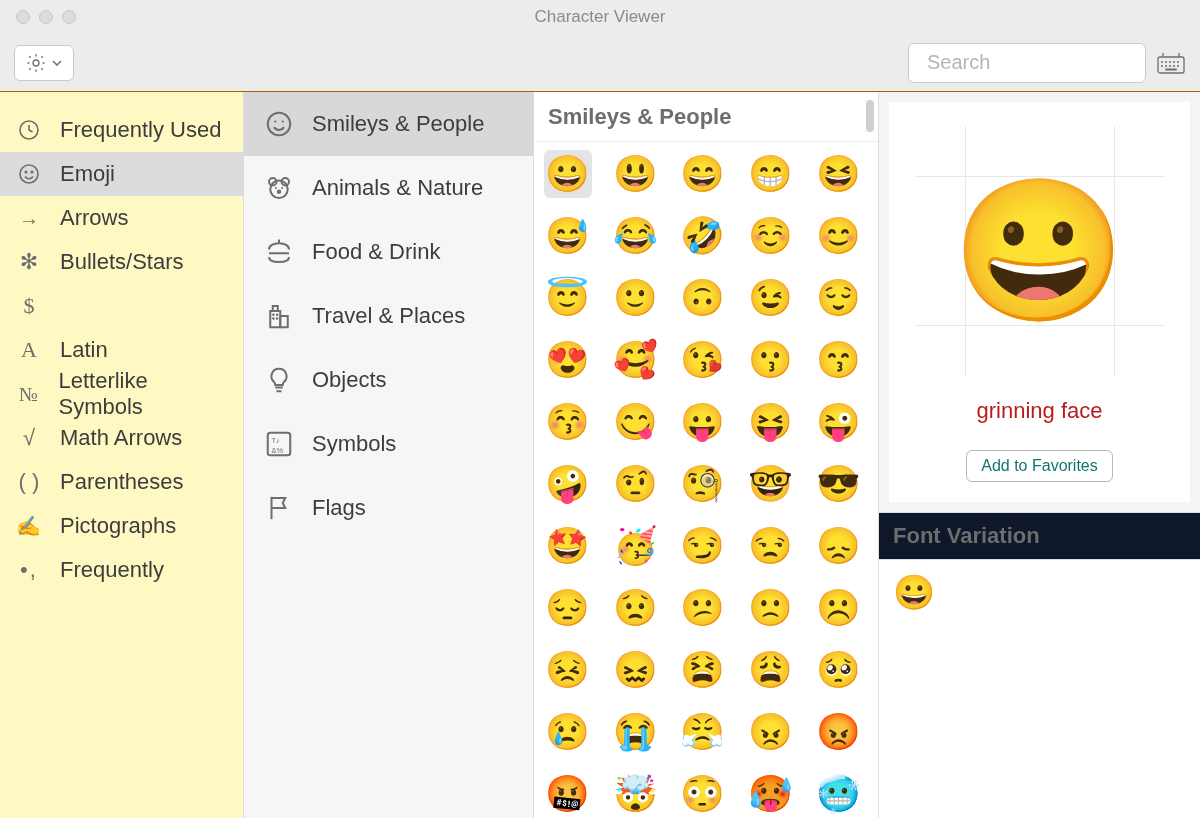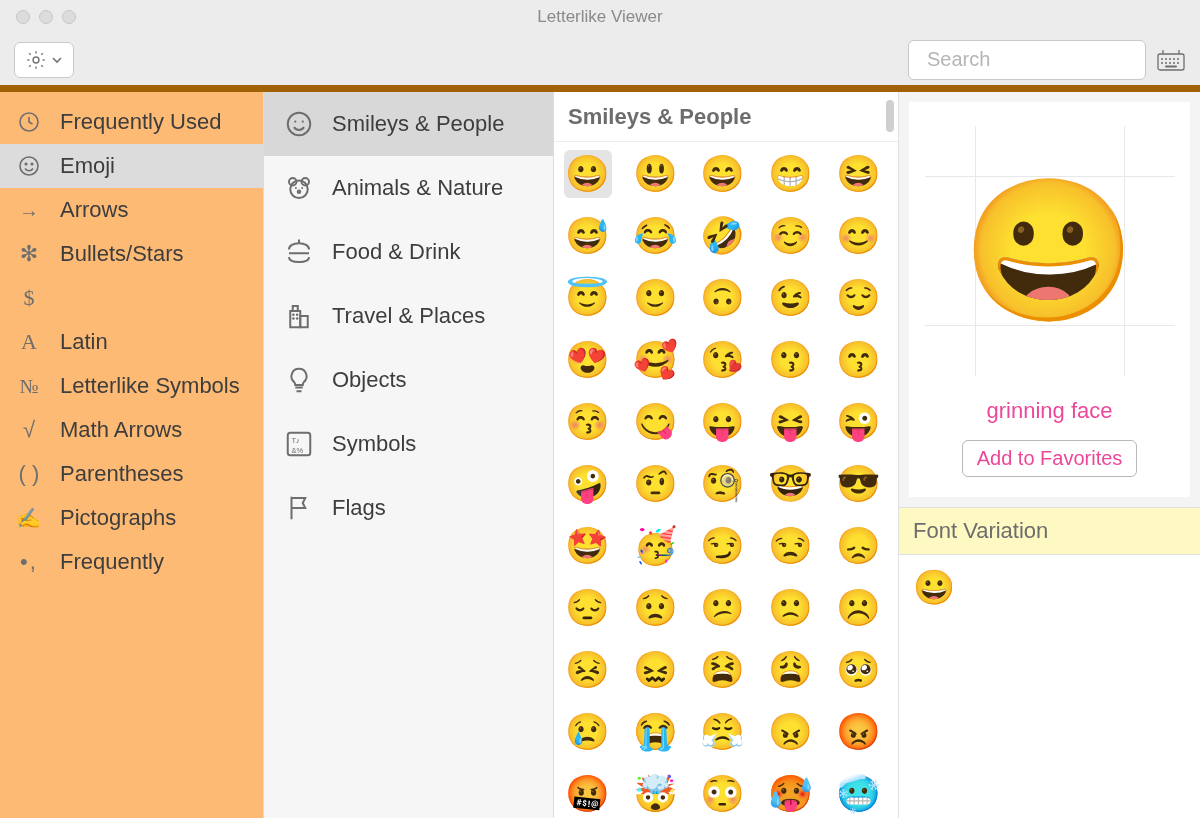--- a/index.html
+++ b/index.html
@@ -28,21 +28,21 @@
   font-size: 17px; color: #8a8a8a; font-weight: 400; pointer-events: none;
 }
 
 
 .toolbar {
   height: 58px;
   display: flex; align-items: center;
   padding: 0 14px;
   gap: 10px;
   background: #ececec;
-  border-bottom: 7px solid #a16207;
+  border-bottom: 1px solid #a16207;
 }
 .gear-btn {
   display: flex; align-items: center; gap: 4px;
   padding: 6px 10px;
   background: #fff;
   border: 1px solid #c9c9c9;
   border-radius: 6px;
   height: 36px;
   cursor: default;
 }
@@ -64,24 +64,24 @@
 .search-box input::placeholder { color: #b5b5b5; }
 .keyboard-btn { width: 30px; height: 30px; display: flex; align-items: center; justify-content: center; }
 
 
 .main {
   display: flex;
   height: calc(818px - 34px - 58px);
 }
 
 .col1 {
-  width: 264px;
-  background: #fdba74;
+  width: 244px;
+  background: #fef9c3;
   border-right: 1px solid #dcdcdc;
-  padding-top: 8px;
+  padding-top: 16px;
 }
 .col1 .item {
   display: flex; align-items: center; gap: 16px;
   height: 44px;
   padding: 0 14px;
   font-size: 22px;
   color: #3d3d3d;
   cursor: default;
 }
 .col1 .item.selected { background: #dcdcdc; }
@@ -160,49 +160,49 @@
   display: flex; align-items: center; justify-content: center;
 }
 .preview-grid::before, .preview-grid::after {
   content: ""; position: absolute; background: #ececec;
 }
 .preview-grid::before { left: 20%; right: 20%; top: 0; bottom: 0;
   border-left: 1px solid #e8e8e8; border-right: 1px solid #e8e8e8; background: transparent; }
 .preview-grid::after { top: 20%; bottom: 20%; left: 0; right: 0;
   border-top: 1px solid #e8e8e8; border-bottom: 1px solid #e8e8e8; background: transparent; }
 .preview-emoji { font-size: 140px; z-index: 1; line-height: 1; }
-.preview-name { margin-top: 22px; font-size: 22px; color: #ec4899; }
+.preview-name { margin-top: 22px; font-size: 22px; color: #b91c1c; }
 .fav-btn {
-  margin-top: 16px;
+  margin-top: 26px;
   background: #fff; border: 1px solid #b8b8b8; border-radius: 6px;
-  padding: 6px 14px; font-size: 20px; color: #ec4899;
+  padding: 6px 14px; font-size: 16px; color: #0f766e;
   cursor: default;
 }
 .variation-header {
   padding: 10px 14px;
-  font-size: 22px; font-weight: 400; color: #6d6d6d;
+  font-size: 22px; font-weight: 700; color: #6d6d6d;
   border-top: 1px solid #dfdfdf;
   border-bottom: 1px solid #dfdfdf;
-  background: #fef9c3;
+  background: #0f172a;
 }
 .variation-body {
   flex: 1; background: #fff; margin: 0; padding: 12px 14px;
 }
 .variation-body .small-emoji { font-size: 34px; }
 </style>
 </head>
 <body>
 
 <div class="titlebar">
   <div class="traffic">
     <div class="dot"></div>
     <div class="dot"></div>
     <div class="dot"></div>
   </div>
-  <div class="title-text">Letterlike Viewer</div>
+  <div class="title-text">Character Viewer</div>
 </div>
 
 <div class="toolbar">
   <div class="gear-btn">
     <svg width="22" height="22" viewBox="0 0 24 24" fill="none" stroke="#757575" stroke-width="1.6">
       <circle cx="12" cy="12" r="3.2"></circle>
       <path d="M12 2.5v2.3M12 19.2v2.3M4.6 4.6l1.6 1.6M17.8 17.8l1.6 1.6M2.5 12h2.3M19.2 12h2.3M4.6 19.4l1.6-1.6M17.8 6.2l1.6-1.6"></path>
     </svg>
     <svg class="chev" viewBox="0 0 12 12">
         <path d="M2 4l4 4 4-4" fill="none" stroke="#757575" stroke-width="1.6"></path>

